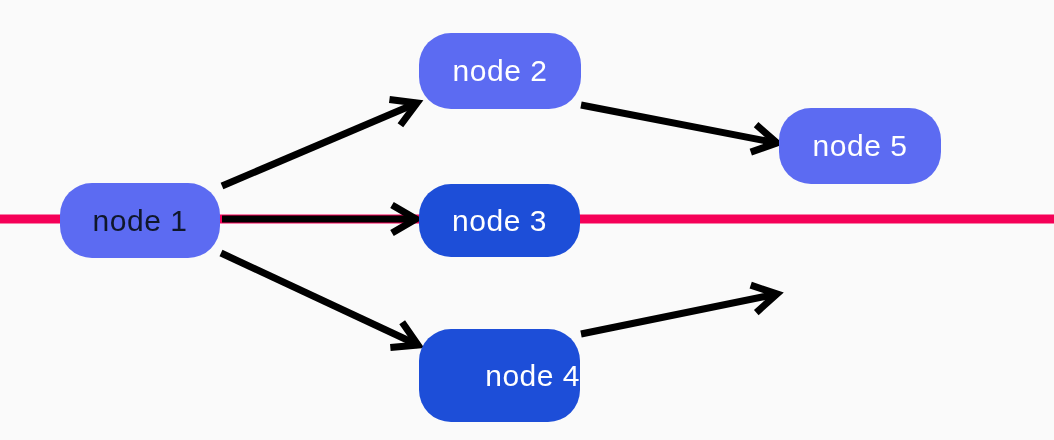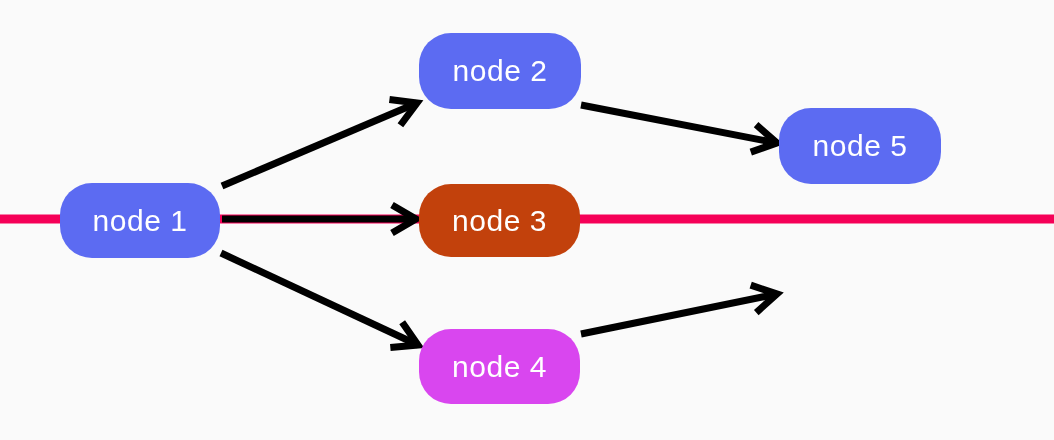--- a/index.html
+++ b/index.html
@@ -46,29 +46,29 @@
 
     <line id="rule-line" x1="0" y1="219" x2="1054" y2="219" stroke="#F50057" stroke-width="9"></line>
 
   <line x1="222" y1="186" x2="417" y2="103" stroke="#000000" stroke-width="7" marker-end="url(#arrowhead)"></line>
       <line x1="222" y1="219" x2="416" y2="219" stroke="#000000" stroke-width="7" marker-end="url(#arrowhead)"></line>
       <line x1="221" y1="253" x2="418" y2="345" stroke="#000000" stroke-width="7" marker-end="url(#arrowhead)"></line>
       <line x1="581" y1="105" x2="777" y2="143" stroke="#000000" stroke-width="7" marker-end="url(#arrowhead)"></line>
       <line x1="581" y1="334" x2="777" y2="294" stroke="#000000" stroke-width="7" marker-end="url(#arrowhead)"></line>
     </svg>
 
-  <div class="graph-node" style="left: 60px; top: 183px; width: 160px; height: 75px; background: rgb(92, 107, 242); color: #ffffff;">
+  <div class="graph-node" style="left: 60px; top: 183px; width: 160px; height: 75px; background: rgb(92, 107, 242); color: #0f172a;">
     <span>node 1</span>
   </div>
   <div class="graph-node" style="left: 419px; top: 33px; width: 162px; height: 76px; background: rgb(92, 107, 242); color: rgb(255, 255, 255);">
     <span>node 2</span>
   </div>
-  <div class="graph-node" style="left: 419px; top: 184px; width: 161px; height: 73px; background: #c2410c; color: rgb(255, 255, 255);">
+  <div class="graph-node" style="left: 419px; top: 184px; width: 161px; height: 73px; background: #1d4ed8; color: rgb(255, 255, 255);">
     <span>node 3</span>
   </div>
-  <div class="graph-node" style="left: 419px; top: 329px; width: 161px; height: 75px; background: #d946ef; color: rgb(255, 255, 255);">
+  <div class="graph-node" style="left: 419px; top: 329px; width: 161px; height: 93px; background: #1d4ed8; color: rgb(255, 255, 255); justify-content: flex-end;">
     <span>node 4</span>
   </div>
   <div class="graph-node" style="left: 779px; top: 108px; width: 162px; height: 76px; background: rgb(92, 107, 242); color: rgb(255, 255, 255);">
     <span>node 5</span>
   </div>
 
 </div>
 
 </body></html>

